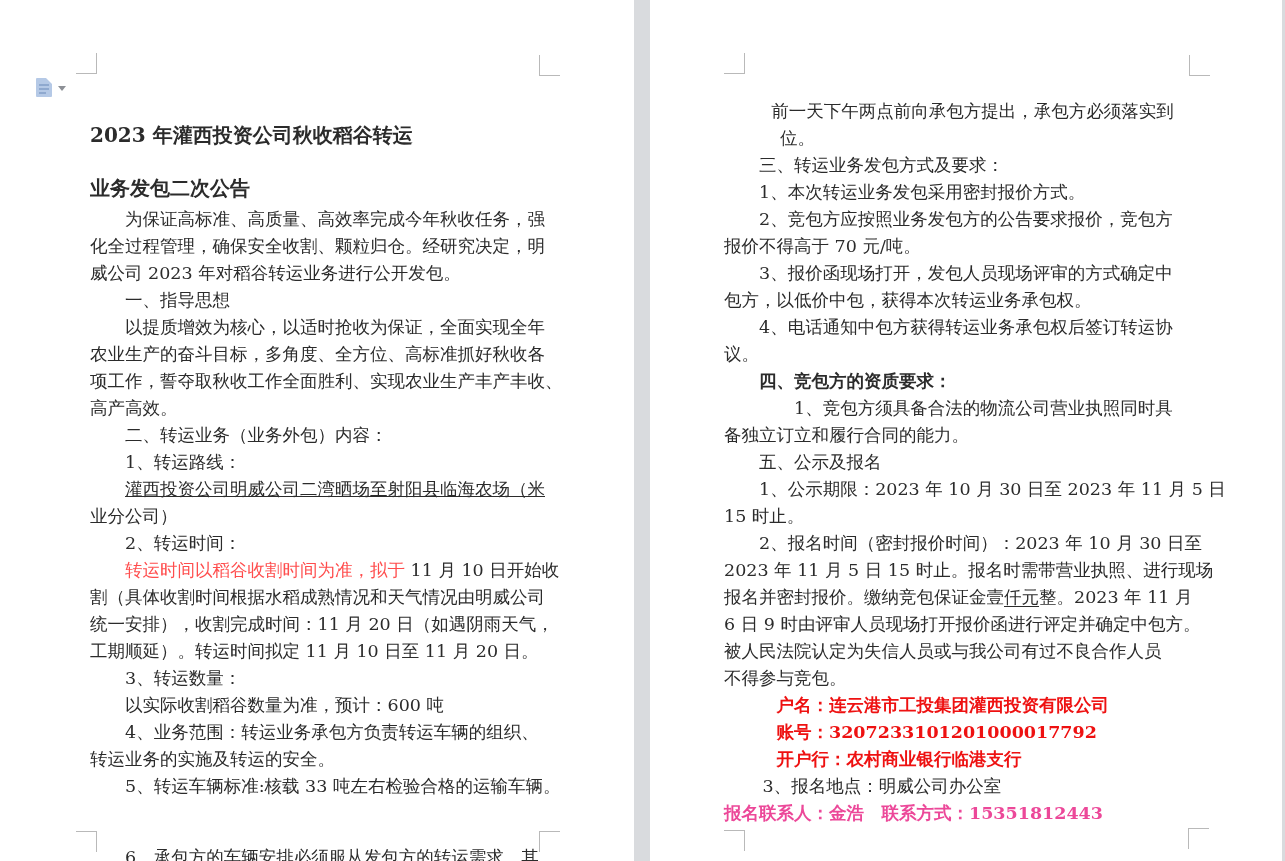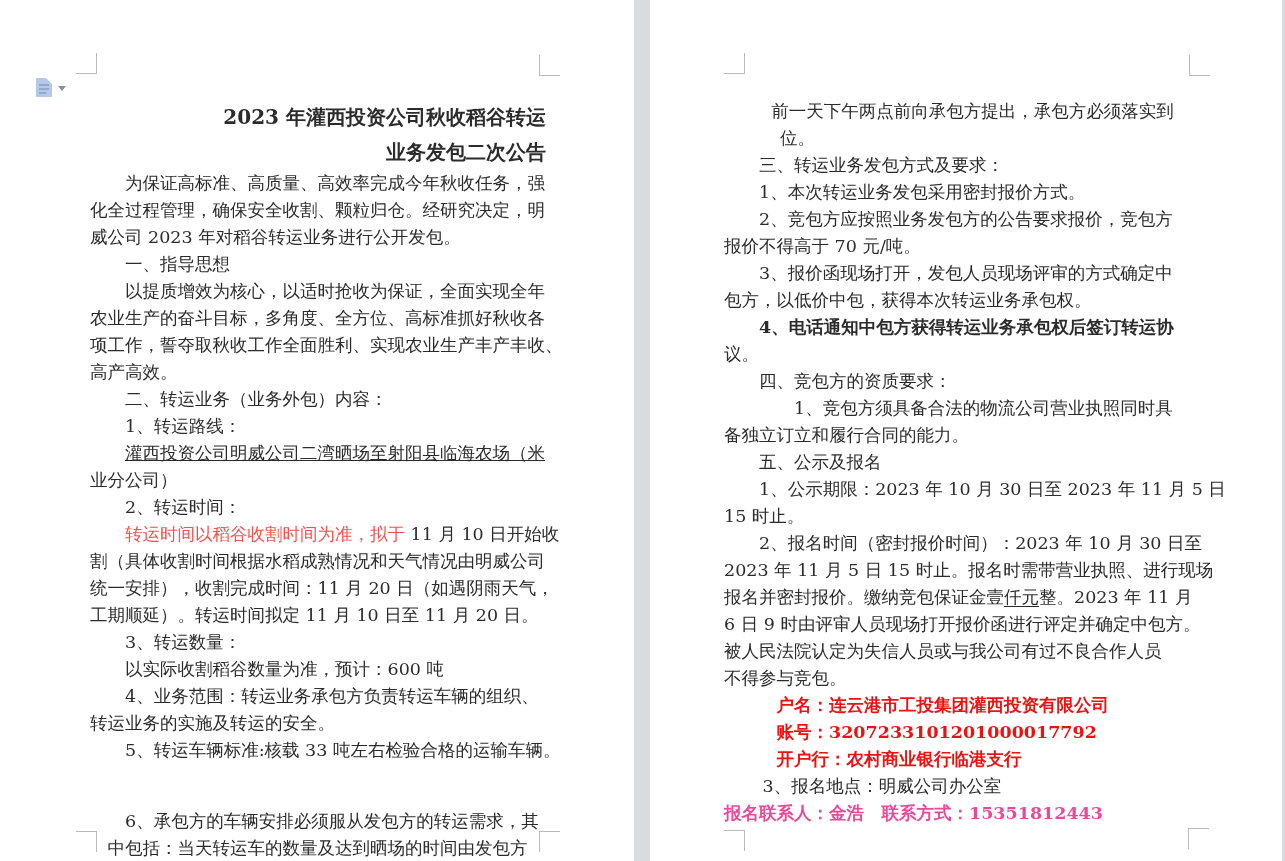--- a/index.html
+++ b/index.html
@@ -8,21 +8,21 @@
     background:#d9dbde;
     font-family:"DejaVu Serif","Liberation Serif",serif;
   }
   .page{position:absolute;top:0;height:861px;background:#ffffff;}
   #page1{left:0;width:634px;}
   #page2{left:650px;width:632px;}
   .page-content{position:absolute;color:#2b2b2b;font-size:17.5px;}
   #page1 .page-content{left:90px;top:100px;width:456px;}
   #page2 .page-content{left:74px;top:82px;width:472px;margin-top:16px;}
   .line{line-height:27px;white-space:nowrap;}
-  .line.title{font-weight:bold;font-size:20px;line-height:35px;text-align:right;}
+  .line.title{font-weight:bold;font-size:20px;line-height:35px;text-align:left;margin-top:18px;}
   .red{color:#ff4d4d;}
   .redbold{color:#ee1111;font-weight:bold;}
   .bold{font-weight:bold;color:#ec4899;}
   .u{text-decoration:underline;text-underline-offset:3px;}
   
   .cmark{position:absolute;width:20px;height:20px;border:0 solid #b9b9b9;}
   .cmark.tl{border-right-width:1px;border-bottom-width:1px;}
   .cmark.tr{border-left-width:1px;border-bottom-width:1px;}
   .cmark.bl{border-right-width:1px;border-top-width:1px;}
   .cmark.br{border-left-width:1px;border-top-width:1px;}
@@ -74,23 +74,23 @@
 <div class="page" id="page2">
   <div class="page-content">
       <div class="line" style="padding-left: 2.7em;"><span>前一天下午两点前向承包方提出，承包方必须落实到</span></div>
       <div class="line" style="padding-left: 3.2em;"><span>位。</span></div>
       <div class="line" style="padding-left: 2em;"><span>三、转运业务发包方式及要求：</span></div>
       <div class="line" style="padding-left: 2em;"><span>1、本次转运业务发包采用密封报价方式。</span></div>
       <div class="line" style="padding-left: 2em;"><span>2、竞包方应按照业务发包方的公告要求报价，竞包方</span></div>
       <div class="line"><span>报价不得高于 70 元/吨。</span></div>
       <div class="line" style="padding-left: 2em;"><span>3、报价函现场打开，发包人员现场评审的方式确定中</span></div>
       <div class="line"><span>包方，以低价中包，获得本次转运业务承包权。</span></div>
-      <div class="line" style="padding-left: 2em; font-weight: bold;"><span>4、电话通知中包方获得转运业务承包权后签订转运协</span></div>
+      <div class="line" style="padding-left: 2em;"><span>4、电话通知中包方获得转运业务承包权后签订转运协</span></div>
       <div class="line"><span>议。</span></div>
-      <div class="line" style="padding-left: 2em;"><span>四、竞包方的资质要求：</span></div>
+      <div class="line" style="padding-left: 2em; font-weight: bold;"><span>四、竞包方的资质要求：</span></div>
       <div class="line" style="padding-left: 4em;"><span>1、竞包方须具备合法的物流公司营业执照同时具</span></div>
       <div class="line"><span>备独立订立和履行合同的能力。</span></div>
       <div class="line" style="padding-left: 2em;"><span>五、公示及报名</span></div>
       <div class="line" style="padding-left: 2em;"><span>1、公示期限：2023 年 10 月 30 日至 2023 年 11 月 5 日</span></div>
       <div class="line"><span>15 时止。</span></div>
       <div class="line" style="padding-left: 2em;"><span>2、报名时间（密封报价时间）：2023 年 10 月 30 日至</span></div>
       <div class="line"><span>2023 年 11 月 5 日 15 时止。报名时需带营业执照、进行现场</span></div>
       <div class="line"><span>报名并密封报价。缴纳竞包保证金壹</span><span class="u">仟元</span><span>整。2023 年 11 月</span></div>
       <div class="line"><span>6 日 9 时由评审人员现场打开报价函进行评定并确定中包方。</span></div>
       <div class="line"><span>被人民法院认定为失信人员或与我公司有过不良合作人员</span></div>

